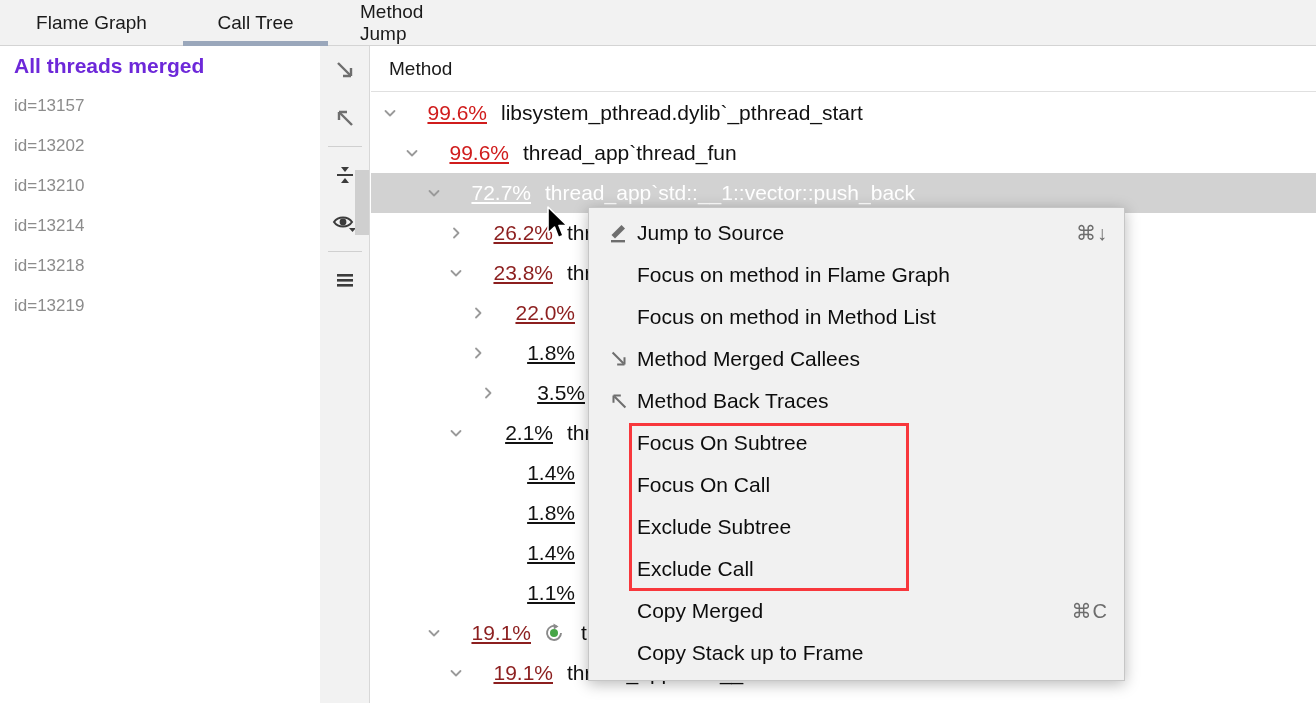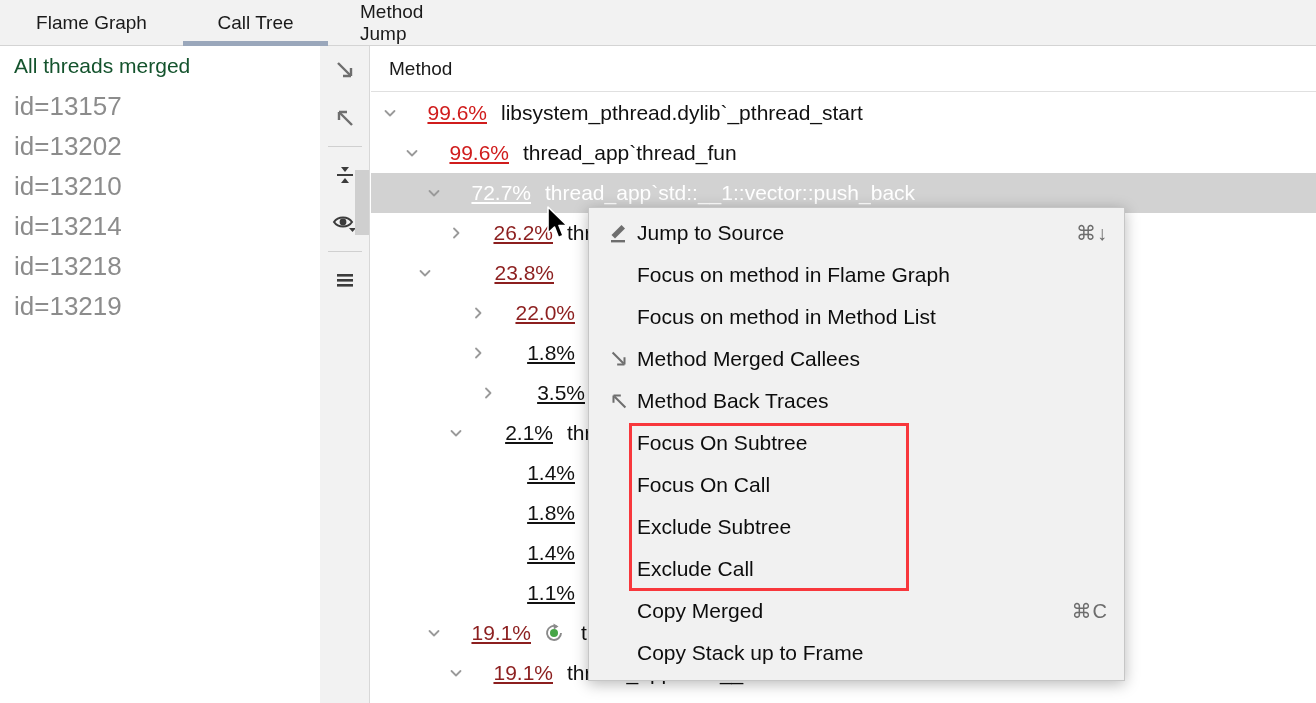--- a/index.html
+++ b/index.html
@@ -49,29 +49,29 @@
   .threads {
     position: absolute; left: 0; top: 46px;
     width: 320px; height: 657px;
     background: #ffffff;
     box-sizing: border-box;
   }
   .thread-item {
     height: 40px;
     display: flex; align-items: center;
     padding-left: 14px;
-    font-size: 26px;
+    font-size: 17px;
     color: #8c8c8c;
     box-sizing: border-box;
     cursor: default;
     white-space: nowrap;
   }
   .thread-item.merged {
-    color: #14532d;
-    font-weight: normal;
+    color: #6d28d9;
+    font-weight: bold;
     font-size: 21px;
   }
 
   
   .vtoolbar {
     position: absolute; left: 320px; top: 46px;
     width: 50px; height: 657px;
     background: #f2f2f2;
     border-right: 1px solid #d8d8d8;
     box-sizing: border-box;
@@ -353,21 +353,21 @@
       </div>
       <div class="row" style="padding-left: 74px;">
         <span class="twisty">
           <svg width="16" height="16" viewBox="0 0 16 16">
             <path d="M6 3.5 L10.5 8 L6 12.5" fill="none" stroke="#9a9a9a" stroke-width="1.8" stroke-linecap="round" stroke-linejoin="round"></path>
           </svg>
         </span>
         <span class="pct warm">26.2%</span>
         <span class="mname">thread_app`std::__1::vector::__construct</span>
       </div>
-      <div class="row" style="padding-left: 43px; gap: 32px;">
+      <div class="row" style="padding-left: 74px;">
         <span class="twisty">
           <svg width="16" height="16" viewBox="0 0 16 16">
             <path d="M3.5 6 L8 10.5 L12.5 6" fill="none" stroke="#9a9a9a" stroke-width="1.8" stroke-linecap="round" stroke-linejoin="round"></path>
           </svg>
         </span>
         <span class="pct warm">23.8%</span>
         <span class="mname">thread_app`std::__1::mutex::lock_slow_path</span>
       </div>
       <div class="row" style="padding-left: 96px;">
         <span class="twisty">

